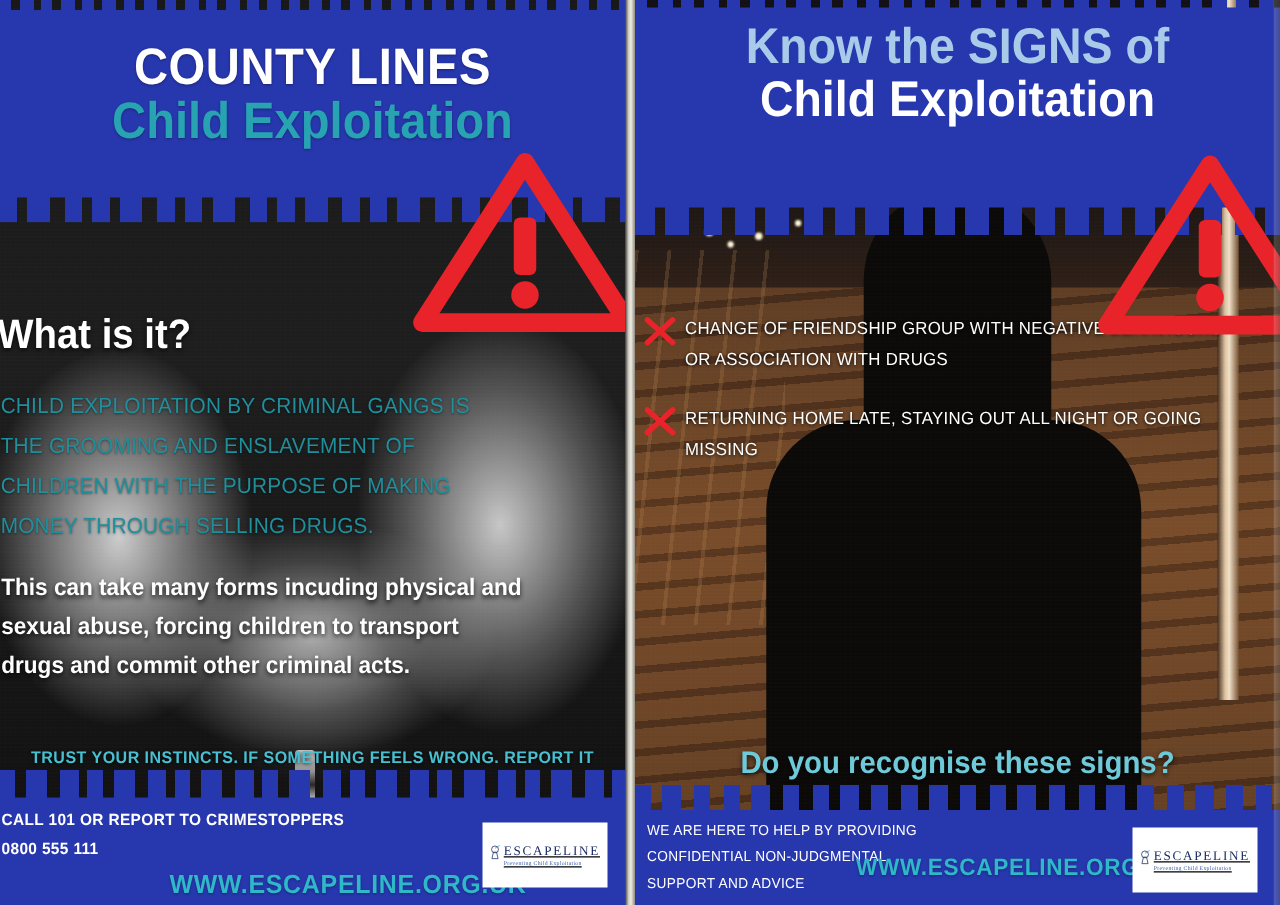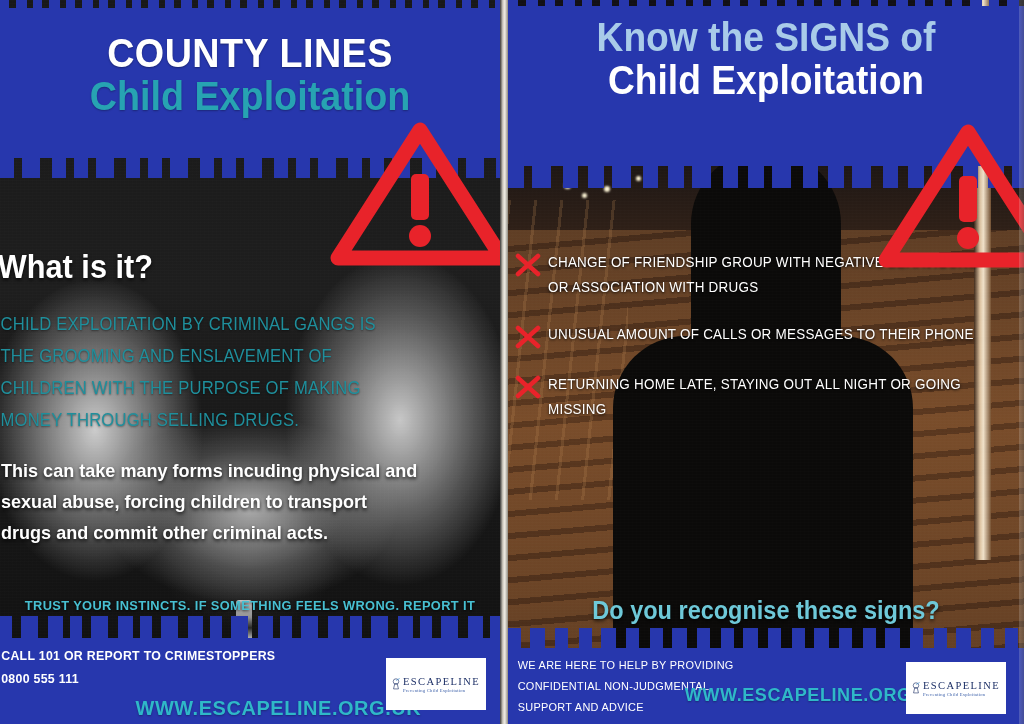--- a/index.html
+++ b/index.html
@@ -112,21 +112,21 @@
   }
   .weburl {
     color:#2fb8c8; font-weight:bold; font-size:21px; letter-spacing:.6px;
     transform:scaleX(.95); text-shadow:0 1px 2px rgba(0,0,0,.3);
   }
   #left-url { position:absolute; left:128px; bottom:4px; z-index:14; }
 
   
   .logo-card {
     position:absolute; background:#ffffff; z-index:16;
-    display:flex; align-items:center; padding:4px 6px;
+    display:flex; padding:4px 6px;text-decoration:underline;
   }
   #left-logo  { left:386px; bottom:14px; width:100px; height:52px; }
   #right-logo { right:18px;  bottom:10px; width:100px; height:52px; }
   .logo-text  { display:flex; flex-direction:column; justify-content:center; margin-left:3px; }
   .logo-name  { color:#1c2f66; font-size:10.5px; letter-spacing:1.4px; font-family:"Liberation Serif", serif; }
   .logo-tag   { color:#3a5ea8; font-size:4.6px; letter-spacing:.25px; font-family:"Liberation Serif", serif; margin-top:1px; }
 
   
   #right-photo {
     position:absolute; inset:0;
@@ -308,28 +308,20 @@
             </svg>
         </span>
         <span class="sign-text">CHANGE OF FRIENDSHIP GROUP WITH NEGATIVE BEHAVIOURS OR ASSOCIATION WITH DRUGS</span>
       </div>
       <div class="sign-row">
         <span class="xmark">
           <svg width="26" height="26" viewBox="0 0 26 26">
               <path d="M3 4 L23 22 M23 4 L3 22" stroke="#e8232a" stroke-width="4.5" stroke-linecap="round"></path>
             </svg>
         </span>
-        <span class="sign-text">UNUSUAL AMOUNT OF CALLS OR MESSAGES TO THEIR PHONE</span>
-      </div>
-      <div class="sign-row">
-        <span class="xmark">
-          <svg width="26" height="26" viewBox="0 0 26 26">
-              <path d="M3 4 L23 22 M23 4 L3 22" stroke="#e8232a" stroke-width="4.5" stroke-linecap="round"></path>
-            </svg>
-        </span>
         <span class="sign-text">RETURNING HOME LATE, STAYING OUT ALL NIGHT OR GOING MISSING</span>
       </div>
     </div>
 
     <div id="recognise">Do you recognise these signs?</div>
 
     <div class="blue-band rbottom"></div>
 
     <div id="right-help-text">
       <div>WE ARE HERE TO HELP BY PROVIDING</div>

